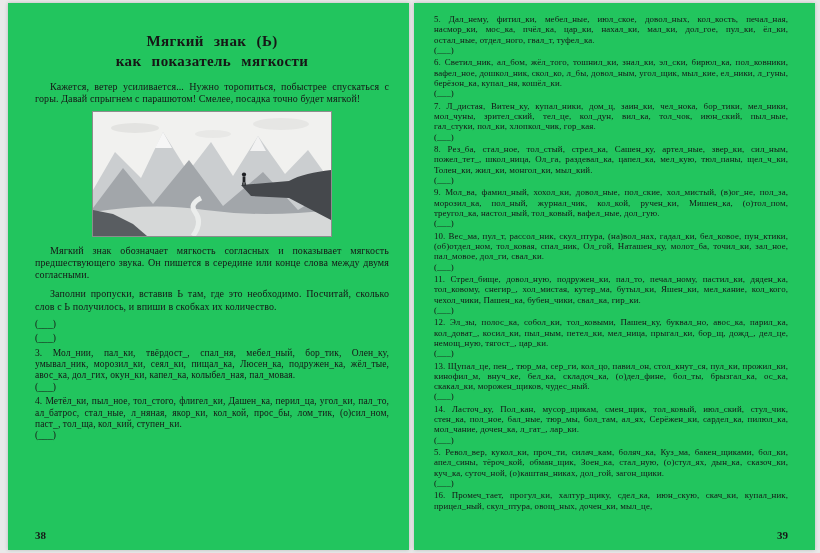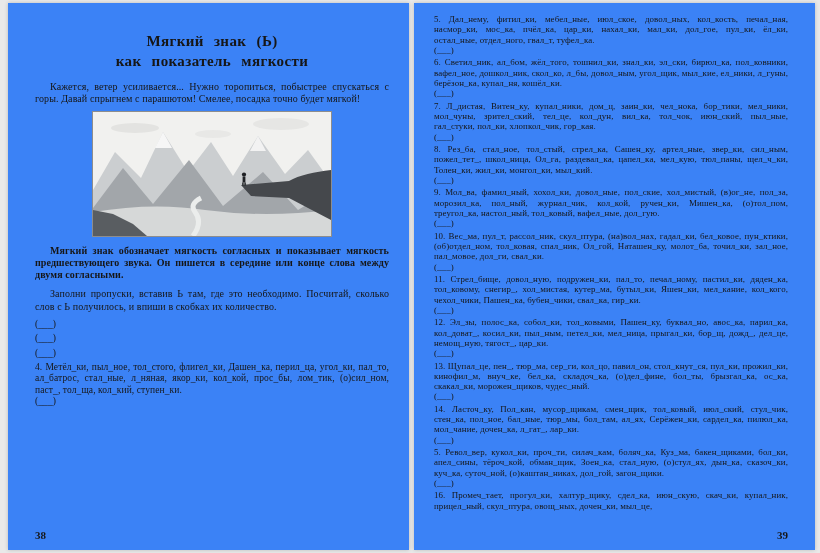--- a/index.html
+++ b/index.html
@@ -6,37 +6,37 @@
   html,body { margin:0; padding:0; }
   body {
     width:820px; height:553px; overflow:hidden;
     background:#e9e9e9;
     font-family:"Liberation Serif","DejaVu Serif",serif;
     color:#161616;
   }
   .spread { position:relative; width:820px; height:553px; }
   .page {
     position:absolute; top:3px; height:547px; width:401px;
-    background:#3b82f6; overflow:hidden;
+    background:#22c55e; overflow:hidden;
     box-shadow:0 0 4px rgba(0,0,0,.2);
   }
   .page-left  { left:8px;  padding:24px 20px 0 27px; }
   .page-right { left:414px; padding:11px 27px 0 20px; }
 
   .title {
     margin:4px 0 9px; text-align:center;
     font-size:15px; font-weight:bold; line-height:1.35;
     letter-spacing:.4px; word-spacing:6px;
   }
   .para {
     margin:0 0 6px; font-size:10px; line-height:1.22;
     text-align:justify; letter-spacing:.1px;
   }
   .indent { text-indent:15px; }
-  .rule { font-weight:bold; margin:6px 0 7px; }
+  .rule { font-weight:normal; margin:6px 0 7px; }
 
   .illu {
     width:240px; margin:2px auto 8px;
     border:1px solid #8d8d8d; font-size:0; line-height:0; background:#f0f0ee;
   }
   .illu svg { display:block; }
 
   .items { }
   .item { margin:0 0 3px; }
   .item p { margin:0; font-size:9.5px; line-height:1.2; text-align:justify; letter-spacing:.1px; }
@@ -92,20 +92,21 @@
     <p class="para indent">Заполни пропуски, вставив Ь там, где это необходимо. Посчитай, сколько слов с Ь получилось, и впиши в скобках их количество.</p>
 
     <div class="items">
       <div class="item">
         <p class="count">(___)</p>
       </div>
       <div class="item">
         <p class="count">(___)</p>
       </div>
       <div class="item">
+        <p><span>3.</span> <span>Мол_нии, пал_ки, твёрдост_, спал_ня, мебел_ный, бор_тик, Олен_ку, умывал_ник, морозил_ки, сеял_ки, пищал_ка, Люсен_ка, подружен_ка, жёл_тые, авос_ка, дол_гих, окун_ки, капел_ка, колыбел_ная, пал_мовая.</span></p>
         <p class="count">(___)</p>
       </div>
       <div class="item">
         <p><span>4.</span> <span>Метёл_ки, пыл_ное, тол_стого, флигел_ки, Дашен_ка, перил_ца, угол_ки, пал_то, ал_батрос, стал_ные, л_няная, якор_ки, кол_кой, прос_бы, лом_тик, (о)сил_ном, паст_, тол_ща, кол_кий, ступен_ки.</span></p>
         <p class="count">(___)</p>
       </div>
     </div>
 
     <div class="pagenum pn-left">38</div>
   </div>

